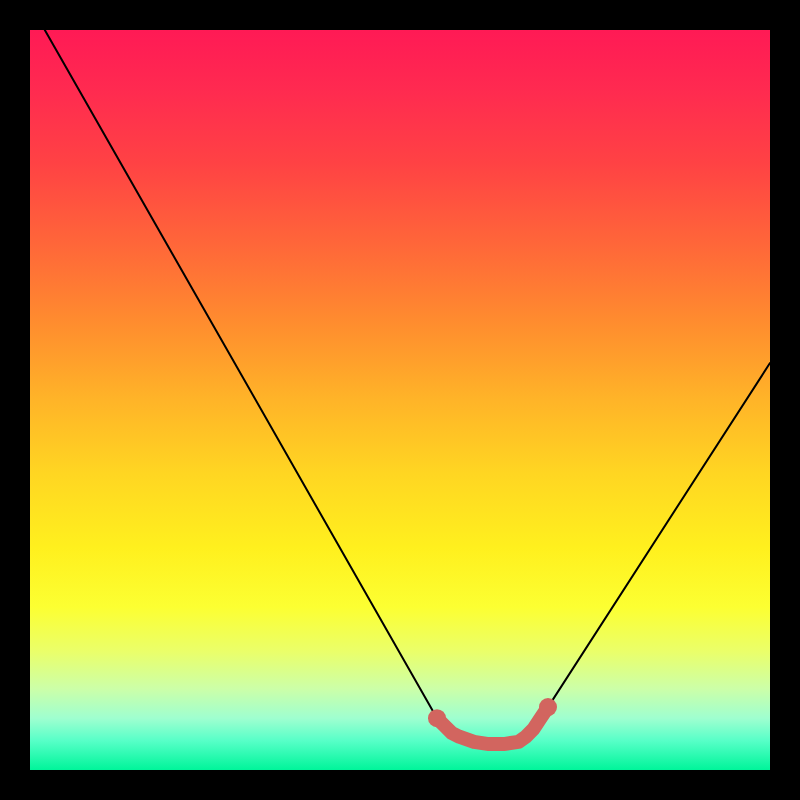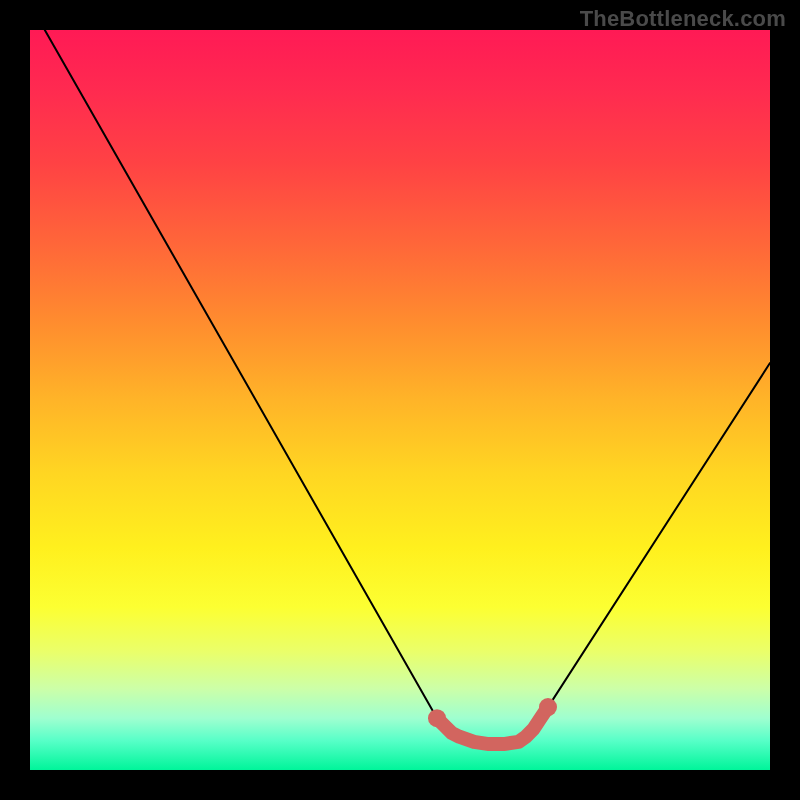--- a/index.html
+++ b/index.html
@@ -53,21 +53,20 @@
     position: absolute;
     inset: 0;
     width: 100%;
     height: 100%;
   }
 </style>
 </head>
 <body>
 
 <div class="container">
-  <div class="watermark">TheBottleneck.com</div>
   <div class="plot-area">
     <div class="gradient"></div>
     <svg class="curve" viewBox="0 0 740 740" preserveAspectRatio="none">
       <g>
         <path id="main-curve" d="M 14.8 0.0 L 407.0 688.2 L 414.4 695.6 L 421.8 703.0 L 429.2 706.7 L 444.0 711.9 L 458.8 714.1 L 473.6 714.1 L 488.4 711.9 L 495.8 706.7 L 503.2 699.3 L 510.6 688.2 L 518.0 677.1 L 740.0 333.0" fill="none" stroke="#000" stroke-width="2" stroke-linecap="round" stroke-linejoin="round"></path>
       </g>
       <g>
         <path id="optimal-marker" d="M 407.0 688.2 L 414.4 695.6 L 421.8 703.0 L 429.2 706.7 L 444.0 711.9 L 458.8 714.1 L 473.6 714.1 L 488.4 711.9 L 495.8 706.7 L 503.2 699.3 L 510.6 688.2 L 518.0 677.1" fill="none" stroke="#d2655f" stroke-width="14" stroke-linecap="round" stroke-linejoin="round"></path>
         <circle id="opt-start-dot" r="9" fill="#d2655f" cx="407.00000000000006" cy="688.2"></circle>
         <circle id="opt-end-dot" r="9" fill="#d2655f" cx="518" cy="677.1"></circle>

